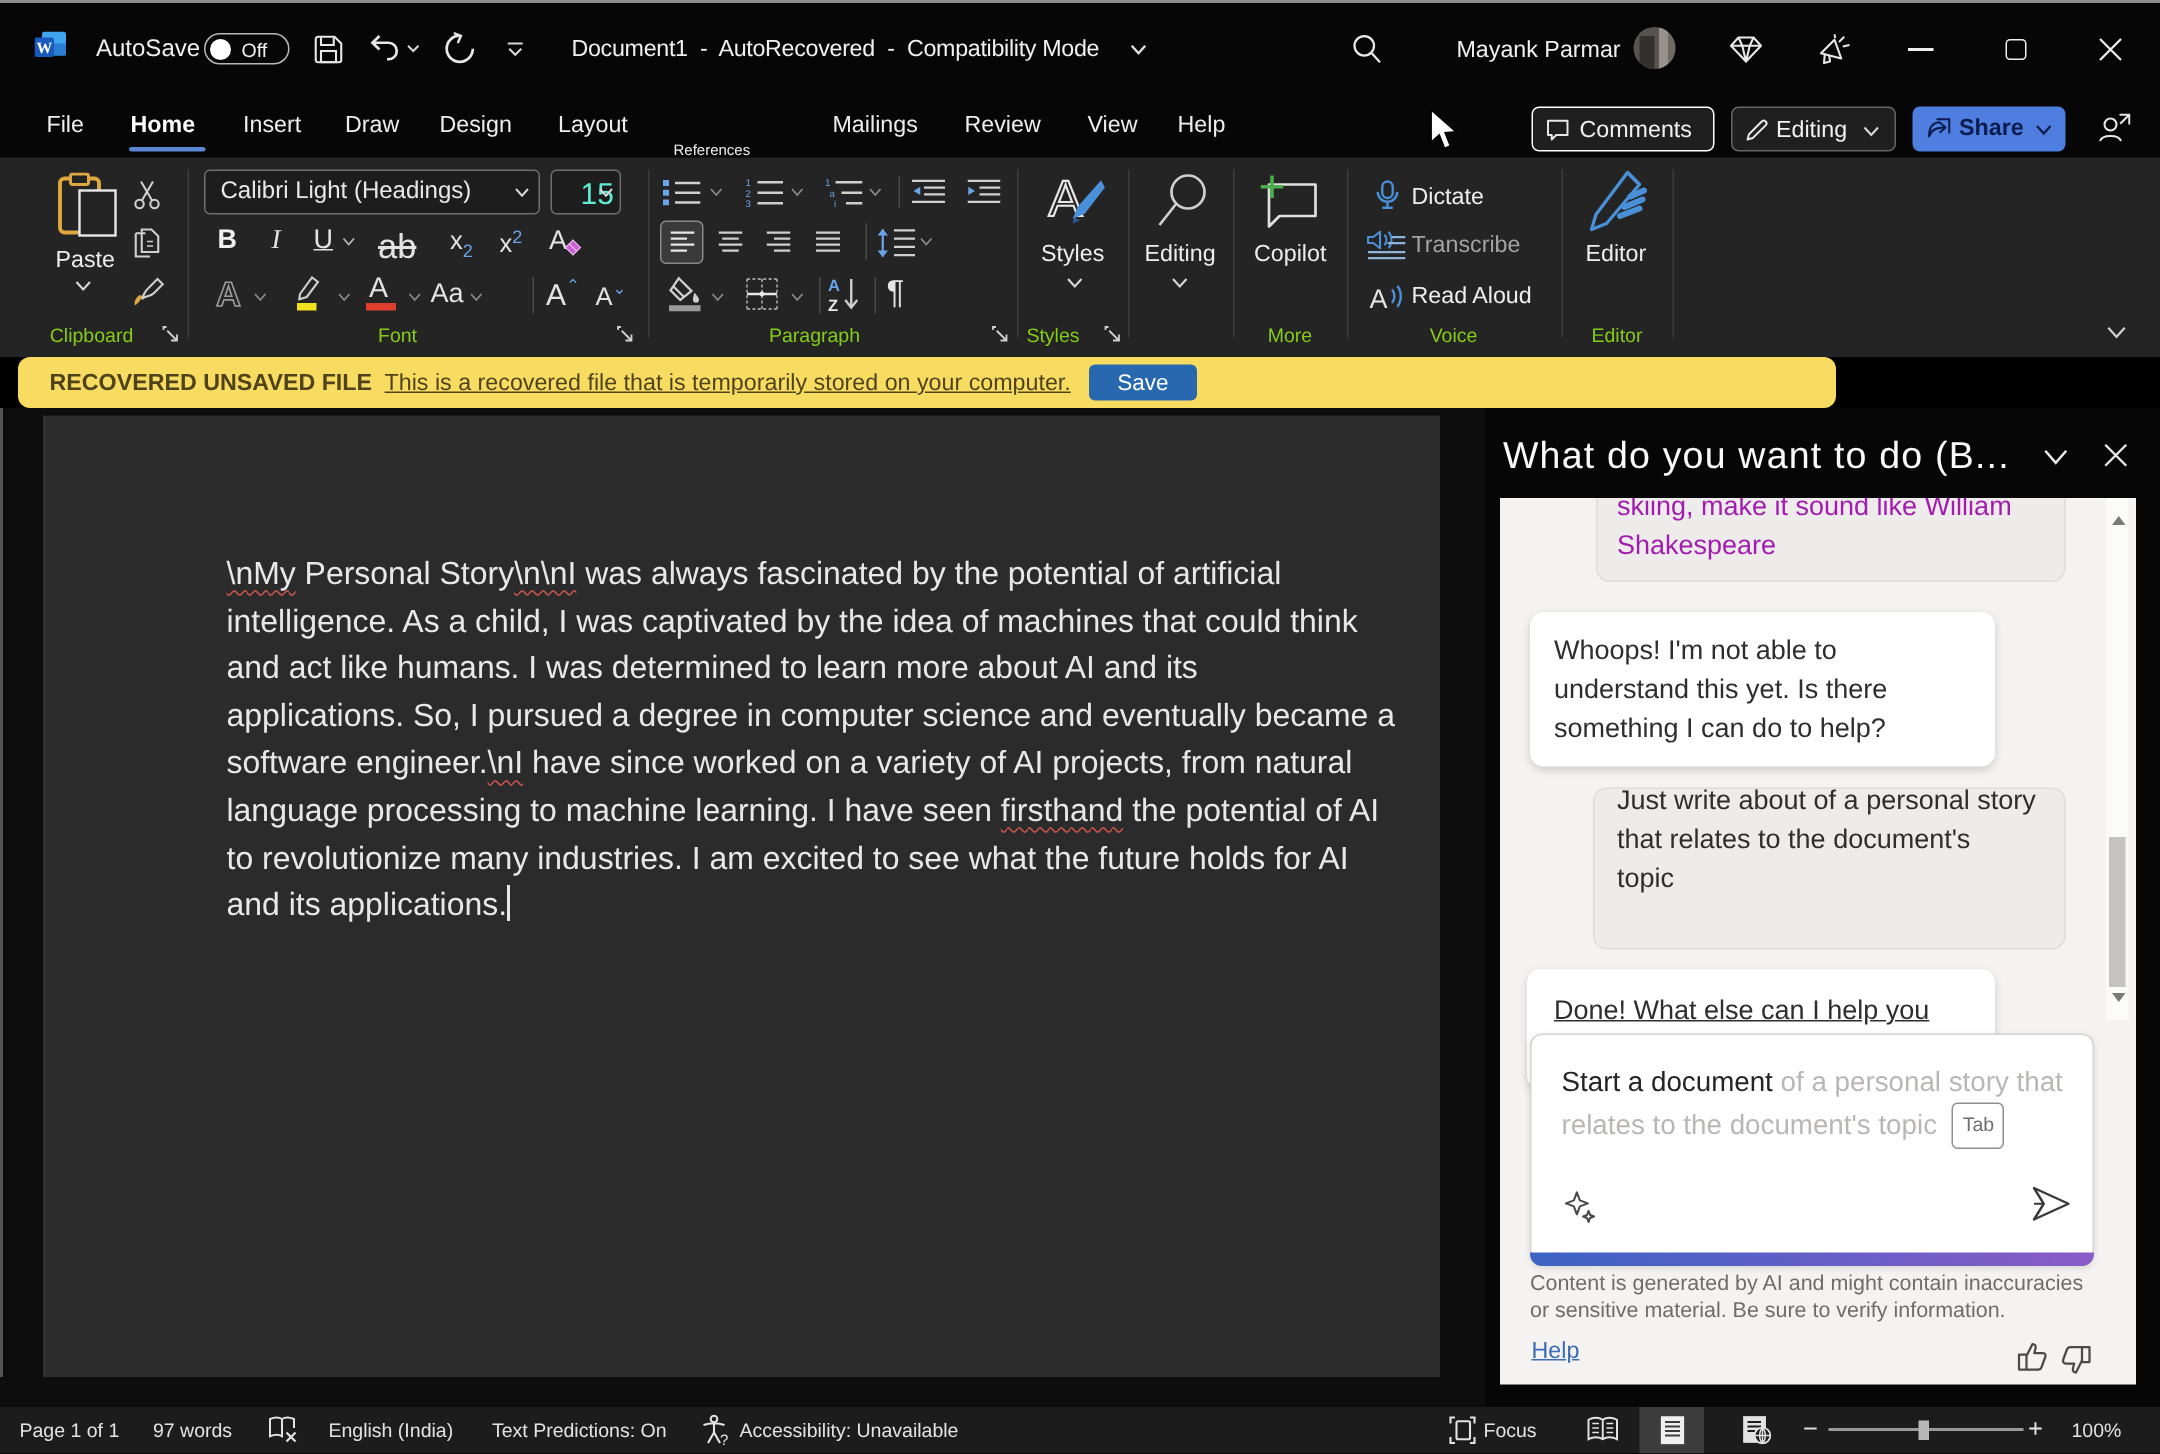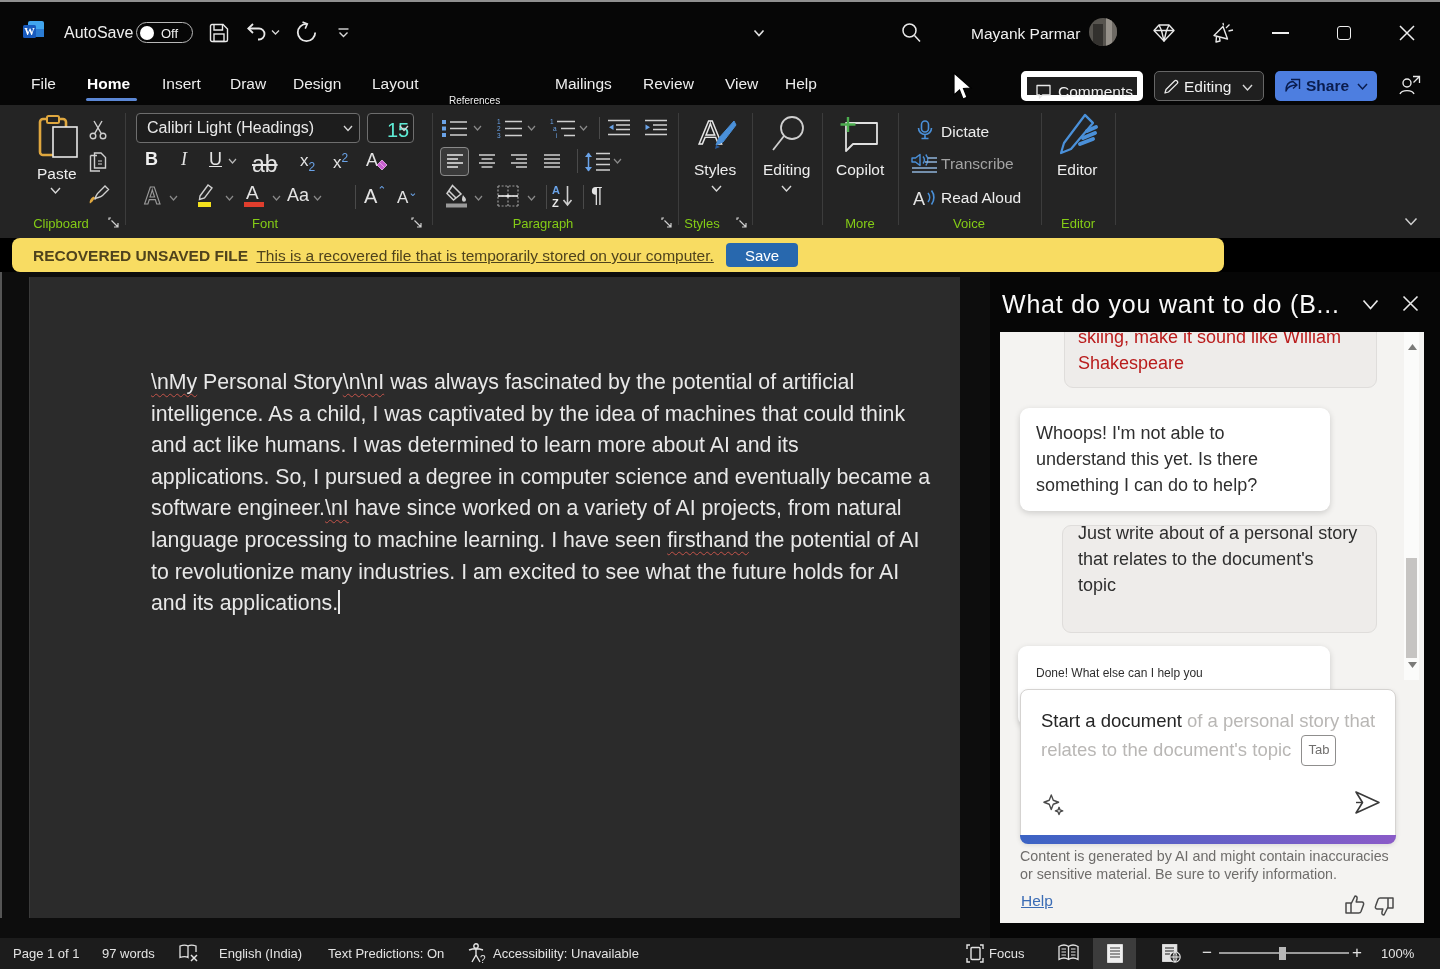--- a/index.html
+++ b/index.html
@@ -51,20 +51,21 @@
   <svg class="abs" style="left:295px;top:21px;" width="23" height="23" viewBox="0 0 23 23" fill="none" stroke="#e8e8e8" stroke-width="1.8">
     <path d="M11.5 2.8 a8.7 8.7 0 1 0 8.7 8.7"></path>
     <path d="M7.5 1 L12.3 2.9 L10.2 7.6" stroke-width="1.6"></path>
   </svg>
 
   <svg class="abs" style="left:337px;top:28px;" width="13" height="10" viewBox="0 0 13 10" fill="none" stroke="#d8d8d8" stroke-width="1.4">
     <path d="M1.5 1 H11.5"></path>
       <path d="M2.5 4.5 L6.5 8.5 L10.5 4.5"></path>
   </svg>
 
+  <div class="abs" style="left:381px;top:24px;font-size:15.5px;color:#f0f0f0;letter-spacing:-0.2px;">Document1&nbsp; -&nbsp; AutoRecovered&nbsp; -&nbsp; Compatibility Mode</div>
   <svg class="abs" style="left:753px;top:29px;" width="12" height="9" viewBox="0 0 12 9" fill="none" stroke="#e0e0e0" stroke-width="1.6">
     <path d="M1.5 1.5 L6 6.5 L10.5 1.5"></path>
   </svg>
 
   <svg class="abs" style="left:901px;top:22px;" width="20" height="21" viewBox="0 0 20 21" fill="none" stroke="#e8e8e8" stroke-width="1.5">
     <circle cx="8.5" cy="8.5" r="6.5"></circle>
     <path d="M13.5 13.5 L19 19.5"></path>
   </svg>
   <div class="abs" style="left:971px;top:25px;font-size:15.5px;color:#f0f0f0;">Mayank Parmar</div>
 
@@ -103,21 +104,21 @@
   <div class="abs menu" style="left:449px;top:11px;font-size:10px;color:#ededed;margin-top:20px;">References</div>
   <div class="abs menu" style="left:555px;top:11px;font-size:15.5px;color:#ededed;">Mailings</div>
   <div class="abs menu" style="left:643px;top:11px;font-size:15.5px;color:#ededed;">Review</div>
   <div class="abs menu" style="left:725px;top:11px;font-size:15.5px;color:#ededed;">View</div>
   <div class="abs menu" style="left:785px;top:11px;font-size:15.5px;color:#ededed;">Help</div>
 
   <svg class="abs" style="left:952px;top:8px;" width="22" height="30" viewBox="0 0 22 30">
     <path d="M2 1 L2 23 L7.5 18 L11 27 L15 25.3 L11.5 16.5 L19 16 Z" fill="#fff" stroke="#000" stroke-width="1.2"></path>
   </svg>
 
-  <div class="abs" style="left:1021px;top:7px;width:122px;height:30px;border:6px solid #ffffff;border-radius:5px;background:#1f1f1f;">
+  <div class="abs" style="left:1021px;top:7px;width:122px;height:30px;border:1px solid #ffffff;border-radius:5px;background:#1f1f1f;">
     <svg class="abs" style="left:8px;top:7px;" width="17" height="16" viewBox="0 0 17 16" fill="none" stroke="#e8e8e8" stroke-width="1.3">
       <path d="M2 1.5 H15 V11 H7.5 L4.5 14 V11 H2 Z" stroke-linejoin="round"></path>
     </svg>
     <div class="abs" style="left:31px;top:6px;font-size:15.5px;color:#f0f0f0;">Comments</div>
   </div>
 
   <div class="abs" style="left:1154px;top:7px;width:110px;height:30px;border:1px solid #666;border-radius:5px;background:#1f1f1f;">
     <svg class="abs" style="left:8px;top:7px;" width="16" height="16" viewBox="0 0 16 16" fill="none" stroke="#e8e8e8" stroke-width="1.3">
       <path d="M2 14 L3 10.5 L11.5 2 a1.8 1.8 0 0 1 2.6 2.6 L5.5 13 Z" stroke-linejoin="round"></path>
     </svg>
@@ -422,30 +423,30 @@
   <svg class="abs" style="left:372px;top:27px;" width="17" height="12" viewBox="0 0 17 12" fill="none" stroke="#e8e8e8" stroke-width="1.7">
       <path d="M1.5 1.5 L8.5 9.5 L15.5 1.5"></path>
     </svg>
   <svg class="abs" style="left:412px;top:23px;" width="17" height="17" viewBox="0 0 17 17" stroke="#e8e8e8" stroke-width="1.6">
       <path d="M1.5 1.5 L15.5 15.5 M15.5 1.5 L1.5 15.5"></path>
     </svg>
 
   <div class="abs" style="left:10px;top:60px;width:424px;height:591px;background:#f4f3f1;overflow:hidden;">
 
     <div class="abs bub-g" style="left:64px;top:-36px;width:313px;height:92px;"></div>
-    <div class="abs" style="left:78px;top:-8px;font-size:18px;line-height:26px;color:#b91c1c;">skiing, make it sound like William<br>Shakespeare</div>
+    <div class="abs" style="left:78px;top:-8px;font-size:18px;line-height:26px;color:#a21caf;">skiing, make it sound like William<br>Shakespeare</div>
 
     <div class="abs bub-w" style="left:20px;top:76px;width:310px;height:103px;"></div>
     <div class="abs" style="left:36px;top:88px;font-size:18px;line-height:26px;color:#2e2e2e;">Whoops! I'm not able to<br>understand this yet. Is there<br>something I can do to help?</div>
 
     <div class="abs bub-g" style="left:62px;top:193px;width:315px;height:108px;"></div>
     <div class="abs" style="left:78px;top:188px;font-size:18px;line-height:26px;color:#2e2e2e;">Just write about of a personal story<br>that relates to the document's<br>topic</div>
 
     <div class="abs bub-w" style="left:18px;top:314px;width:312px;height:80px;"></div>
-    <div class="abs" style="left:36px;top:328px;font-size:12px;line-height:26px;color:#2e2e2e;">Done! What else can I help you</div>
+    <div class="abs" style="left:36px;top:328px;font-size:18px;line-height:26px;color:#2e2e2e;text-decoration:underline;">Done! What else can I help you</div>
 
     <div class="abs" style="left:404px;top:0px;width:15px;height:348px;background:#fbfbfa;"></div>
     <svg class="abs" style="left:408px;top:12px;" width="9" height="6" viewBox="0 0 9 6">
         <path d="M4.5 0 L9 6 H0 Z" fill="#7a7a78"></path>
       </svg>
     <div class="abs" style="left:406px;top:226px;width:11px;height:100px;background:#c6c4c2;"></div>
     <svg class="abs" style="left:408px;top:330px;" width="9" height="6" viewBox="0 0 9 6">
         <path d="M4.5 6 L9 0 H0 Z" fill="#7a7a78"></path>
       </svg>
 

